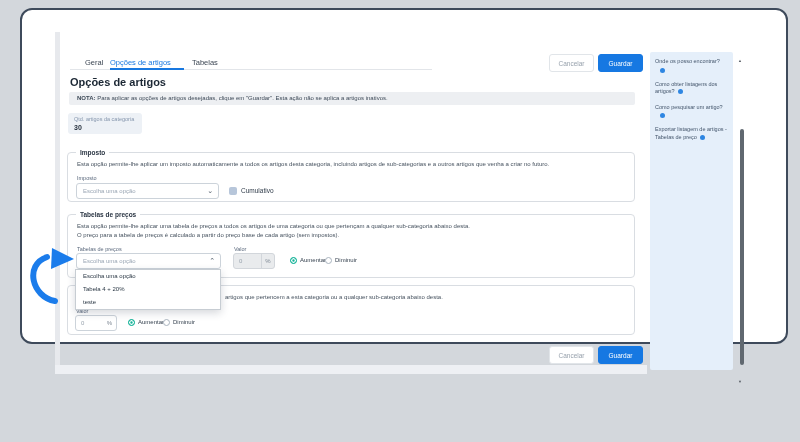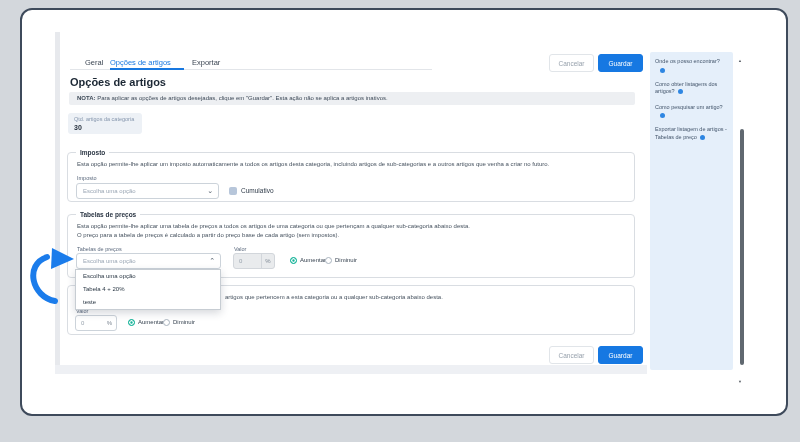--- a/index.html
+++ b/index.html
@@ -1,18 +1,18 @@
 <!DOCTYPE html>
 <html><head>
 <meta charset="utf-8">
 <style>
   * { margin:0; padding:0; box-sizing:border-box; }
   body { font-family: "Liberation Sans", sans-serif; }
   .stage { position:relative; width:800px; height:442px; background:#d3d7dc; overflow:hidden; }
-  .window { position:absolute; left:20px; top:8px; width:768px; height:408px;
+  .window { position:absolute; left:20px; top:8px; width:768px; height:336px;
             background:#fff; border:2px solid #3e4a5b; border-radius:12px; }
   .abs { position:absolute; }
 
   .left-strip { left:33px; top:22px; width:5px; height:341px; background:#e7e9ed; }
   .bottom-strip { left:33px; top:355px; width:592px; height:9px; background:#eef0f4; }
 
   
   .tabs-border { left:48px; top:59px; width:362px; height:1px; background:#e2e5e9; }
   .tab { font-size:7.5px; color:#3d4754; cursor:pointer; }
   .tab.active { color:#1878e0; }
@@ -78,21 +78,21 @@
 <div class="stage">
   <div class="window">
 
     <div class="abs left-strip"></div>
     <div class="abs bottom-strip"></div>
 
     <div class="abs tabs-border"></div>
     <div class="abs tab" style="left:63px; top:48px;">Geral</div>
     <div class="abs tab active" style="left:88px; top:48px;">Opções de artigos</div>
     <div class="abs tab-underline"></div>
-    <div class="abs tab" style="left:170px; top:48px;">Exportar</div>
+    <div class="abs tab" style="left:170px; top:48px;">Tabelas</div>
 
     <div class="abs btn btn-cancel" style="left:527px; top:44px;">Cancelar</div>
     <div class="abs btn btn-save" style="left:576px; top:44px;">Guardar</div>
 
     <div class="abs page-title">Opções de artigos</div>
 
     <div class="abs note-bar">
       <span class="note-prefix">NOTA:</span><span> Para aplicar as opções de artigos desejadas, clique em "Guardar". Esta ação não se aplica a artigos inativos.</span>
     </div>
 

